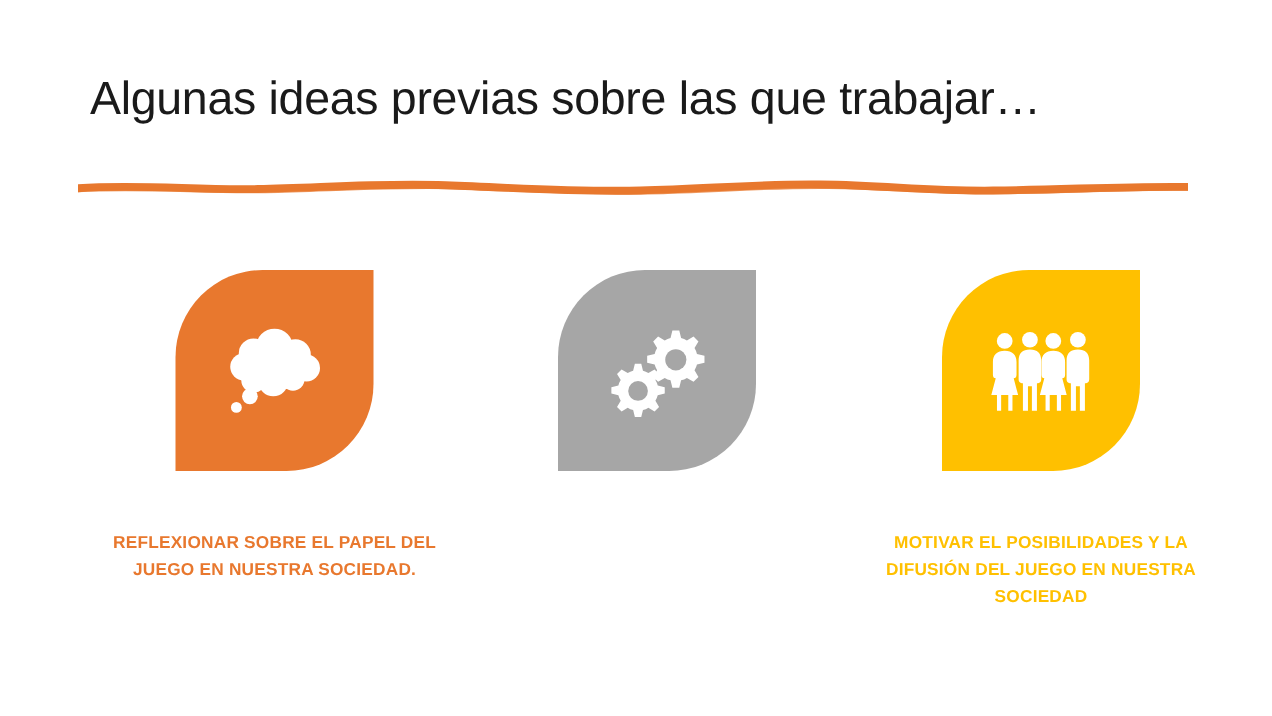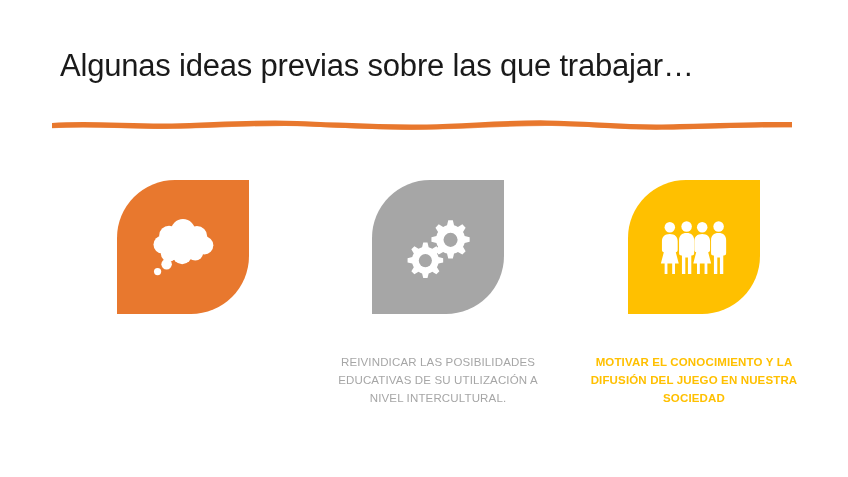--- a/index.html
+++ b/index.html
@@ -127,20 +127,21 @@
               <circle cx="59" cy="51" r="14"></circle>
               <circle cx="49" cy="59" r="12"></circle>
               <circle cx="33" cy="58" r="10"></circle>
               <circle cx="65" cy="57" r="9.5"></circle>
               <circle cx="30" cy="71" r="6.4"></circle>
               <circle cx="19" cy="80" r="4.4"></circle>
             </g>
           </svg>
         </span>
       </div>
+      <div class="caption bold" style="color:#E8782E;">REFLEXIONAR SOBRE EL PAPEL DEL JUEGO EN NUESTRA SOCIEDAD.</div>
     </div>
 
     <div class="card-col col-2">
       <div class="card-shape" style="background:#A6A6A6;">
         <span class="card-icon">
           <svg viewBox="0 0 100 100">
             <g fill="#FFFFFF">
 
               <path d="M62.5,17.5 l5.6,0 l1.5,6.1 a17,17 0 0 1 4.7,2.0 l5.4,-3.2 l4.0,4.0 l-3.2,5.4
                        a17,17 0 0 1 2.0,4.7 l6.1,1.5 l0,5.6 l-6.1,1.5 a17,17 0 0 1 -2.0,4.7
@@ -154,21 +155,20 @@
                        a15.8,15.8 0 0 1 1.9,4.4 l5.7,1.4 l0,5.2 l-5.7,1.4 a15.8,15.8 0 0 1 -1.9,4.4
                        l3.0,5.0 l-3.7,3.7 l-5.0,-3.0 a15.8,15.8 0 0 1 -4.4,1.9 l-1.4,5.7 l-5.2,0
                        l-1.4,-5.7 a15.8,15.8 0 0 1 -4.4,-1.9 l-5.0,3.0 l-3.7,-3.7 l3.0,-5.0
                        a15.8,15.8 0 0 1 -1.9,-4.4 l-5.7,-1.4 l0,-5.2 l5.7,-1.4 a15.8,15.8 0 0 1 1.9,-4.4
                        l-3.0,-5.0 l3.7,-3.7 l5.0,3.0 a15.8,15.8 0 0 1 4.4,-1.9 z"></path>
               <circle cx="34.6" cy="66.6" r="8.0" fill="#A6A6A6"></circle>
             </g>
           </svg>
         </span>
       </div>
-      <div class="caption regular" style="color:#A6A6A6;">REIVINDICAR LAS POSIBILIDADES EDUCATIVAS DE SU UTILIZACIÓN A NIVEL INTERCULTURAL.</div>
     </div>
 
     <div class="card-col col-3">
       <div class="card-shape" style="background:#FFC000;">
         <span class="card-icon">
           <svg viewBox="0 0 100 100">
             <g fill="#FFFFFF">
 
               <circle cx="20.5" cy="26" r="6.4"></circle>
               <path d="M20.5,34 c-6.2,0 -9.6,3.3 -9.6,9.0 l0,10.5 c0,1.9 0.9,2.9 2.3,2.9
@@ -186,17 +186,17 @@
                        l4.6,0 l-3.6,-13.6 c1.4,0 2.3,-1.0 2.3,-2.9 l0,-10.5 c0,-5.7 -3.4,-9.0 -9.6,-9.0 z"></path>
 
               <circle cx="80.0" cy="25" r="6.4"></circle>
               <path d="M80.0,33 c-6.0,0 -9.2,3.2 -9.2,8.8 l0,15.4 c0,2.0 1.0,3.1 2.6,3.1
                        l0.9,0 l0,22.5 l4.1,0 l0,-20.0 l3.2,0 l0,20.0 l4.1,0 l0,-22.5 l0.9,0
                        c1.6,0 2.6,-1.1 2.6,-3.1 l0,-15.4 c0,-5.6 -3.2,-8.8 -9.2,-8.8 z"></path>
             </g>
           </svg>
         </span>
       </div>
-      <div class="caption bold" style="color:#FFC000;">MOTIVAR EL CONOCIMIENTO Y LA DIFUSIÓN DEL JUEGO EN NUESTRA SOCIEDAD</div>
+      <div class="caption bold" style="color:#FFC000;">MOTIVAR EL POSIBILIDADES Y LA DIFUSIÓN DEL JUEGO EN NUESTRA SOCIEDAD</div>
     </div>
 
   </div>
 </div>
 
 </body></html>

